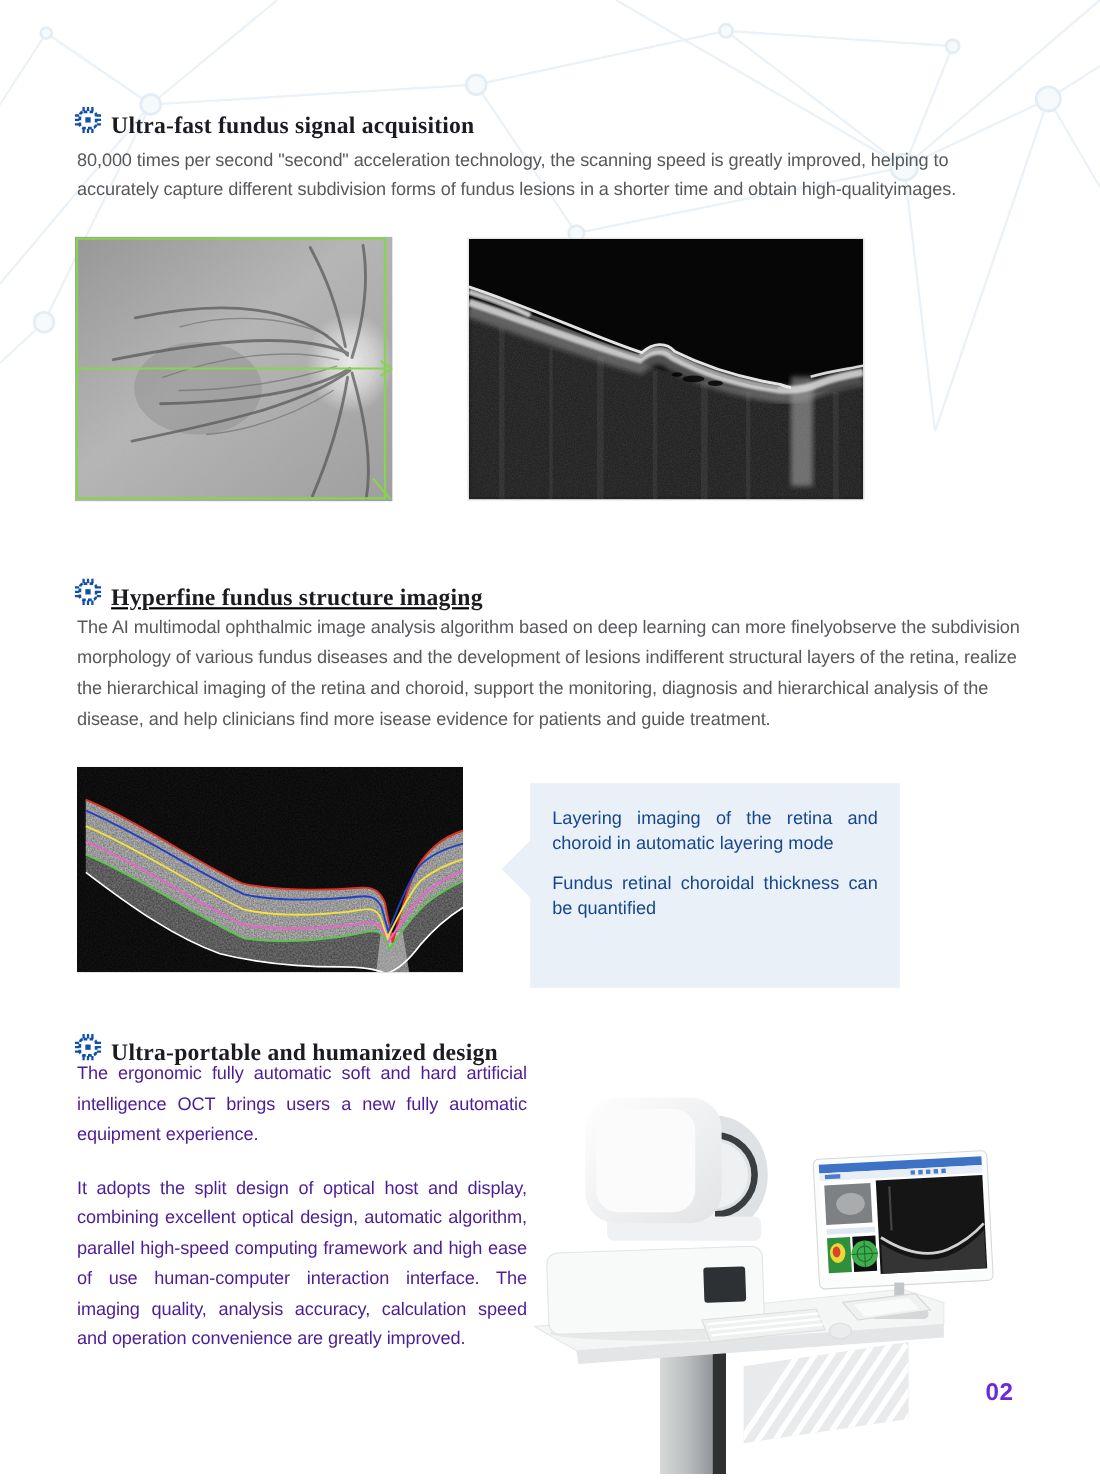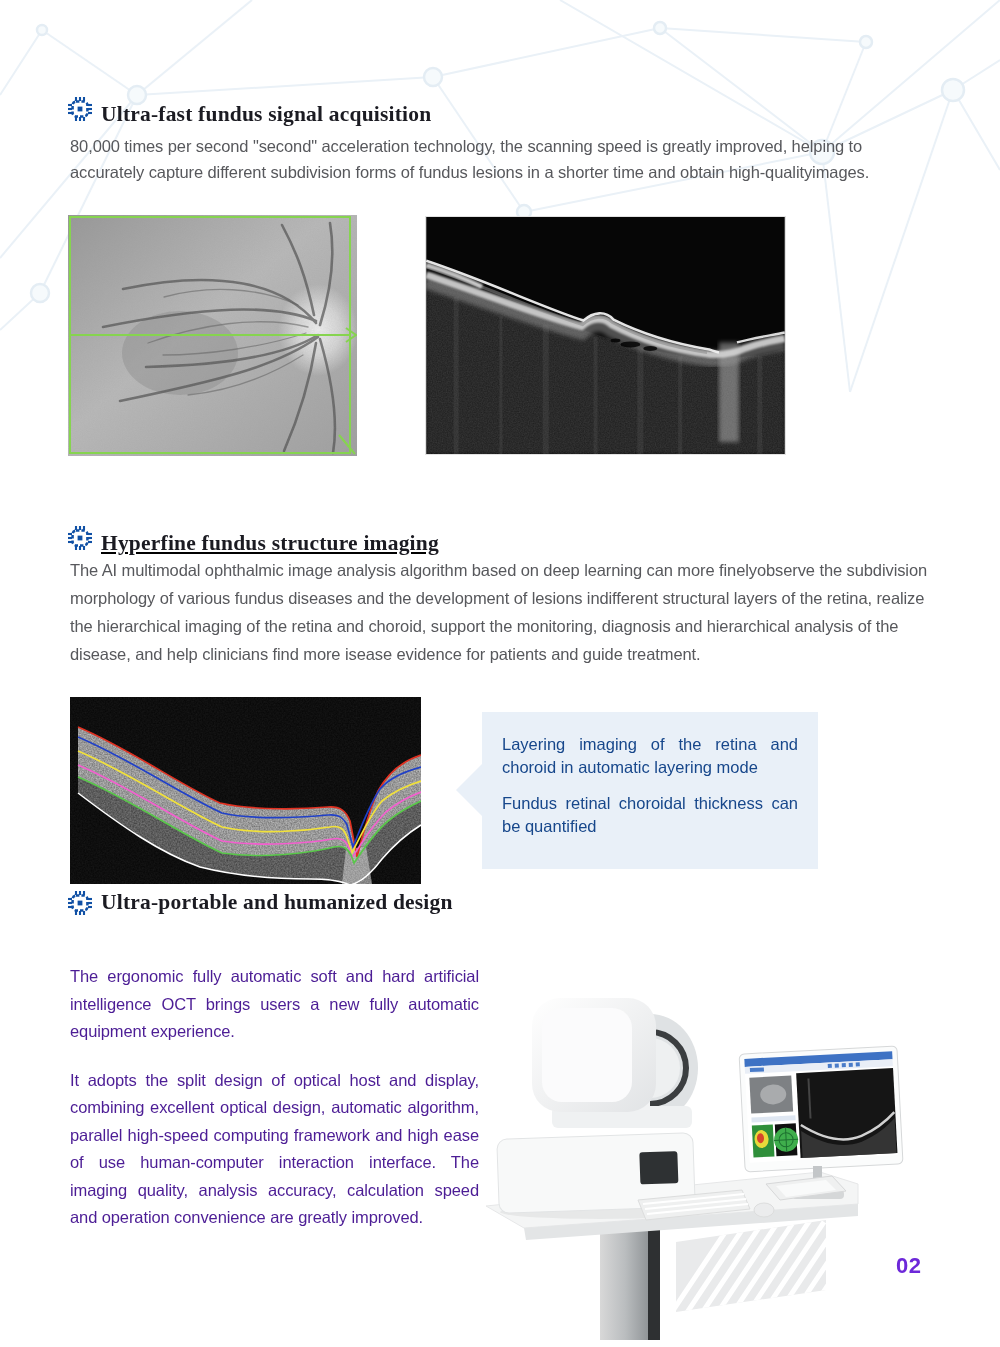--- a/index.html
+++ b/index.html
@@ -26,21 +26,21 @@
   .p1 { top:133px; line-height:26px; }
   .p2 { top:556px; line-height:28px; }
 
   .fig { position:absolute; overflow:hidden; }
   .fig svg { display:block; }
   .fig-fundus { left:68px; top:215px; width:289px; height:241px; }
   .fig-oct    { left:425px; top:216px; width:361px; height:239px; border:1px solid #e2e2e2; }
   .fig-layer  { left:70px;  top:697px; width:351px; height:187px; }
 
   .callout {
-    position:absolute; left:482px; top:712px; width:336px; height:157px;
+    position:absolute; left:482px; top:712px; width:336px; height:186px;
     background:#e9f0f8; padding:21px 20px 0 20px;
   }
   .callout::before {
     content:""; position:absolute; left:-26px; top:51px;
     border:27px solid transparent; border-right-color:#e9f0f8; border-left:none;
   }
   .callout p {
     color:#17478b; font-size:16.5px; line-height:23px;
     text-align:justify; margin-bottom:13px;
   }
@@ -279,21 +279,21 @@
           <path d="M8,96 C50,128 90,156 130,170 C170,180 210,182 240,182 C260,182 272,184 280,188 C290,186 300,178 312,162 C324,148 338,136 351,128" stroke="#ffffff" stroke-width="1.5"></path>
         </g>
       </svg>
     </div>
 
     <div class="callout">
       <p>Layering imaging of the retina and choroid in automatic layering mode</p>
       <p>Fundus retinal choroidal thickness can be quantified</p>
     </div>
 
-    <div class="section-head" style="top:878px;align-items:flex-end;">
+    <div class="section-head" style="top:933px;">
       <svg class="chip-icon" viewBox="0 0 24 24">
         <g stroke="#1050a5" stroke-width="2.1">
           <line x1="8" y1="0" x2="8" y2="4"></line>
             <line x1="12" y1="0" x2="12" y2="4"></line>
             <line x1="16" y1="0" x2="16" y2="4"></line>
           <line x1="8" y1="20" x2="8" y2="24"></line>
             <line x1="12" y1="20" x2="12" y2="24"></line>
             <line x1="16" y1="20" x2="16" y2="24"></line>
           <line x1="0" y1="8" x2="4" y2="8"></line>
             <line x1="0" y1="12" x2="4" y2="12"></line>

